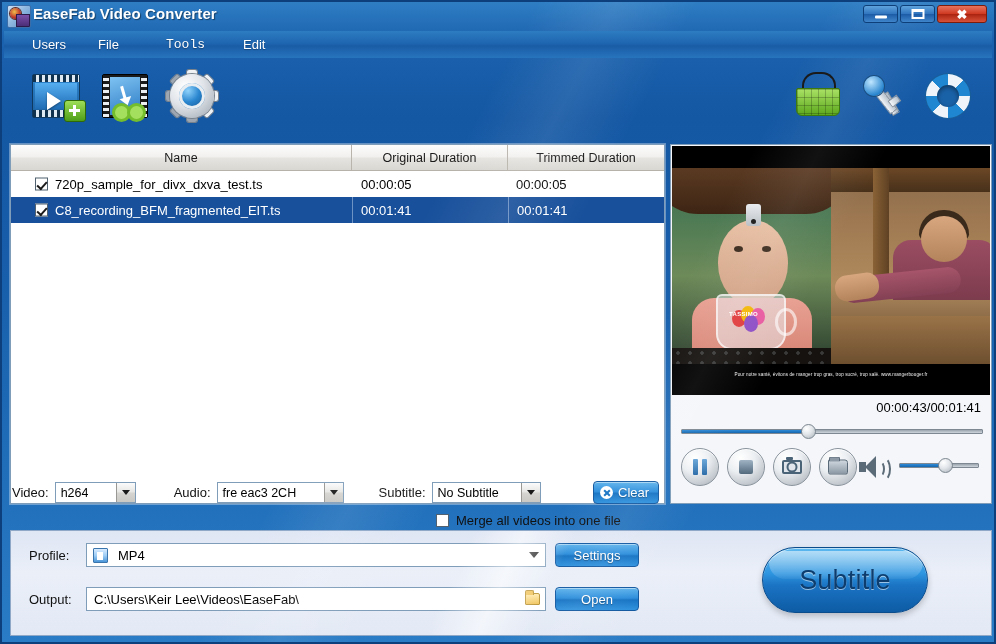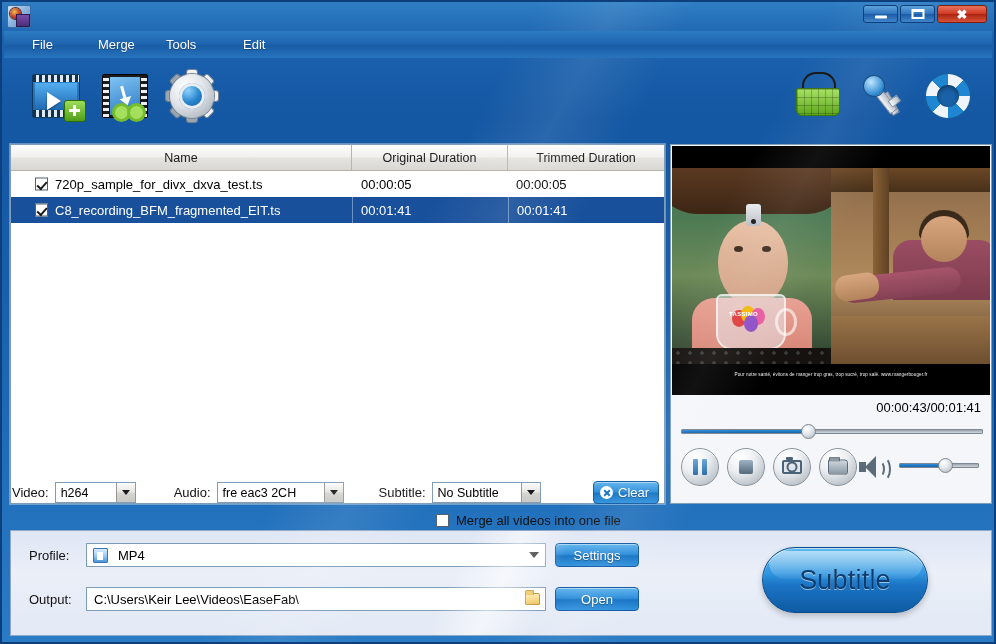--- a/index.html
+++ b/index.html
@@ -456,36 +456,37 @@
 </head>
 <body>
 
 <div id="window">
 
   <div id="titlebar">
     <div id="app-icon">
       <div class="reel"></div>
         <div class="strip"></div>
     </div>
+    <div id="app-title">EaseFab Video Converter</div>
 
     <div class="winbtn" id="btn-min">
       <span class="g"></span>
     </div>
     <div class="winbtn" id="btn-max">
       <span class="g"></span>
     </div>
     <div class="winbtn" id="btn-close">
       <span class="g">✖</span>
     </div>
   </div>
 
   <div id="menubar">
-    <div class="menu-item" style="left:21px;">File</div>
-    <div class="menu-item" style="left:87px;">Merge</div>
-    <div class="menu-item" style="left:155px;">Tools</div>
+    <div class="menu-item" style="left:21px;">Users</div>
+    <div class="menu-item" style="left:87px;">File</div>
+    <div class="menu-item" style="left:155px;font-family:Liberation Mono, monospace;">Tools</div>
     <div class="menu-item" style="left:232px;">Edit</div>
   </div>
 
   <div id="toolbar">
 
     <div class="tbtn" id="ic-add">
       <div class="film">
           <div class="perf-t"></div>
           <div class="scr"></div>
           <div class="perf-b"></div>

